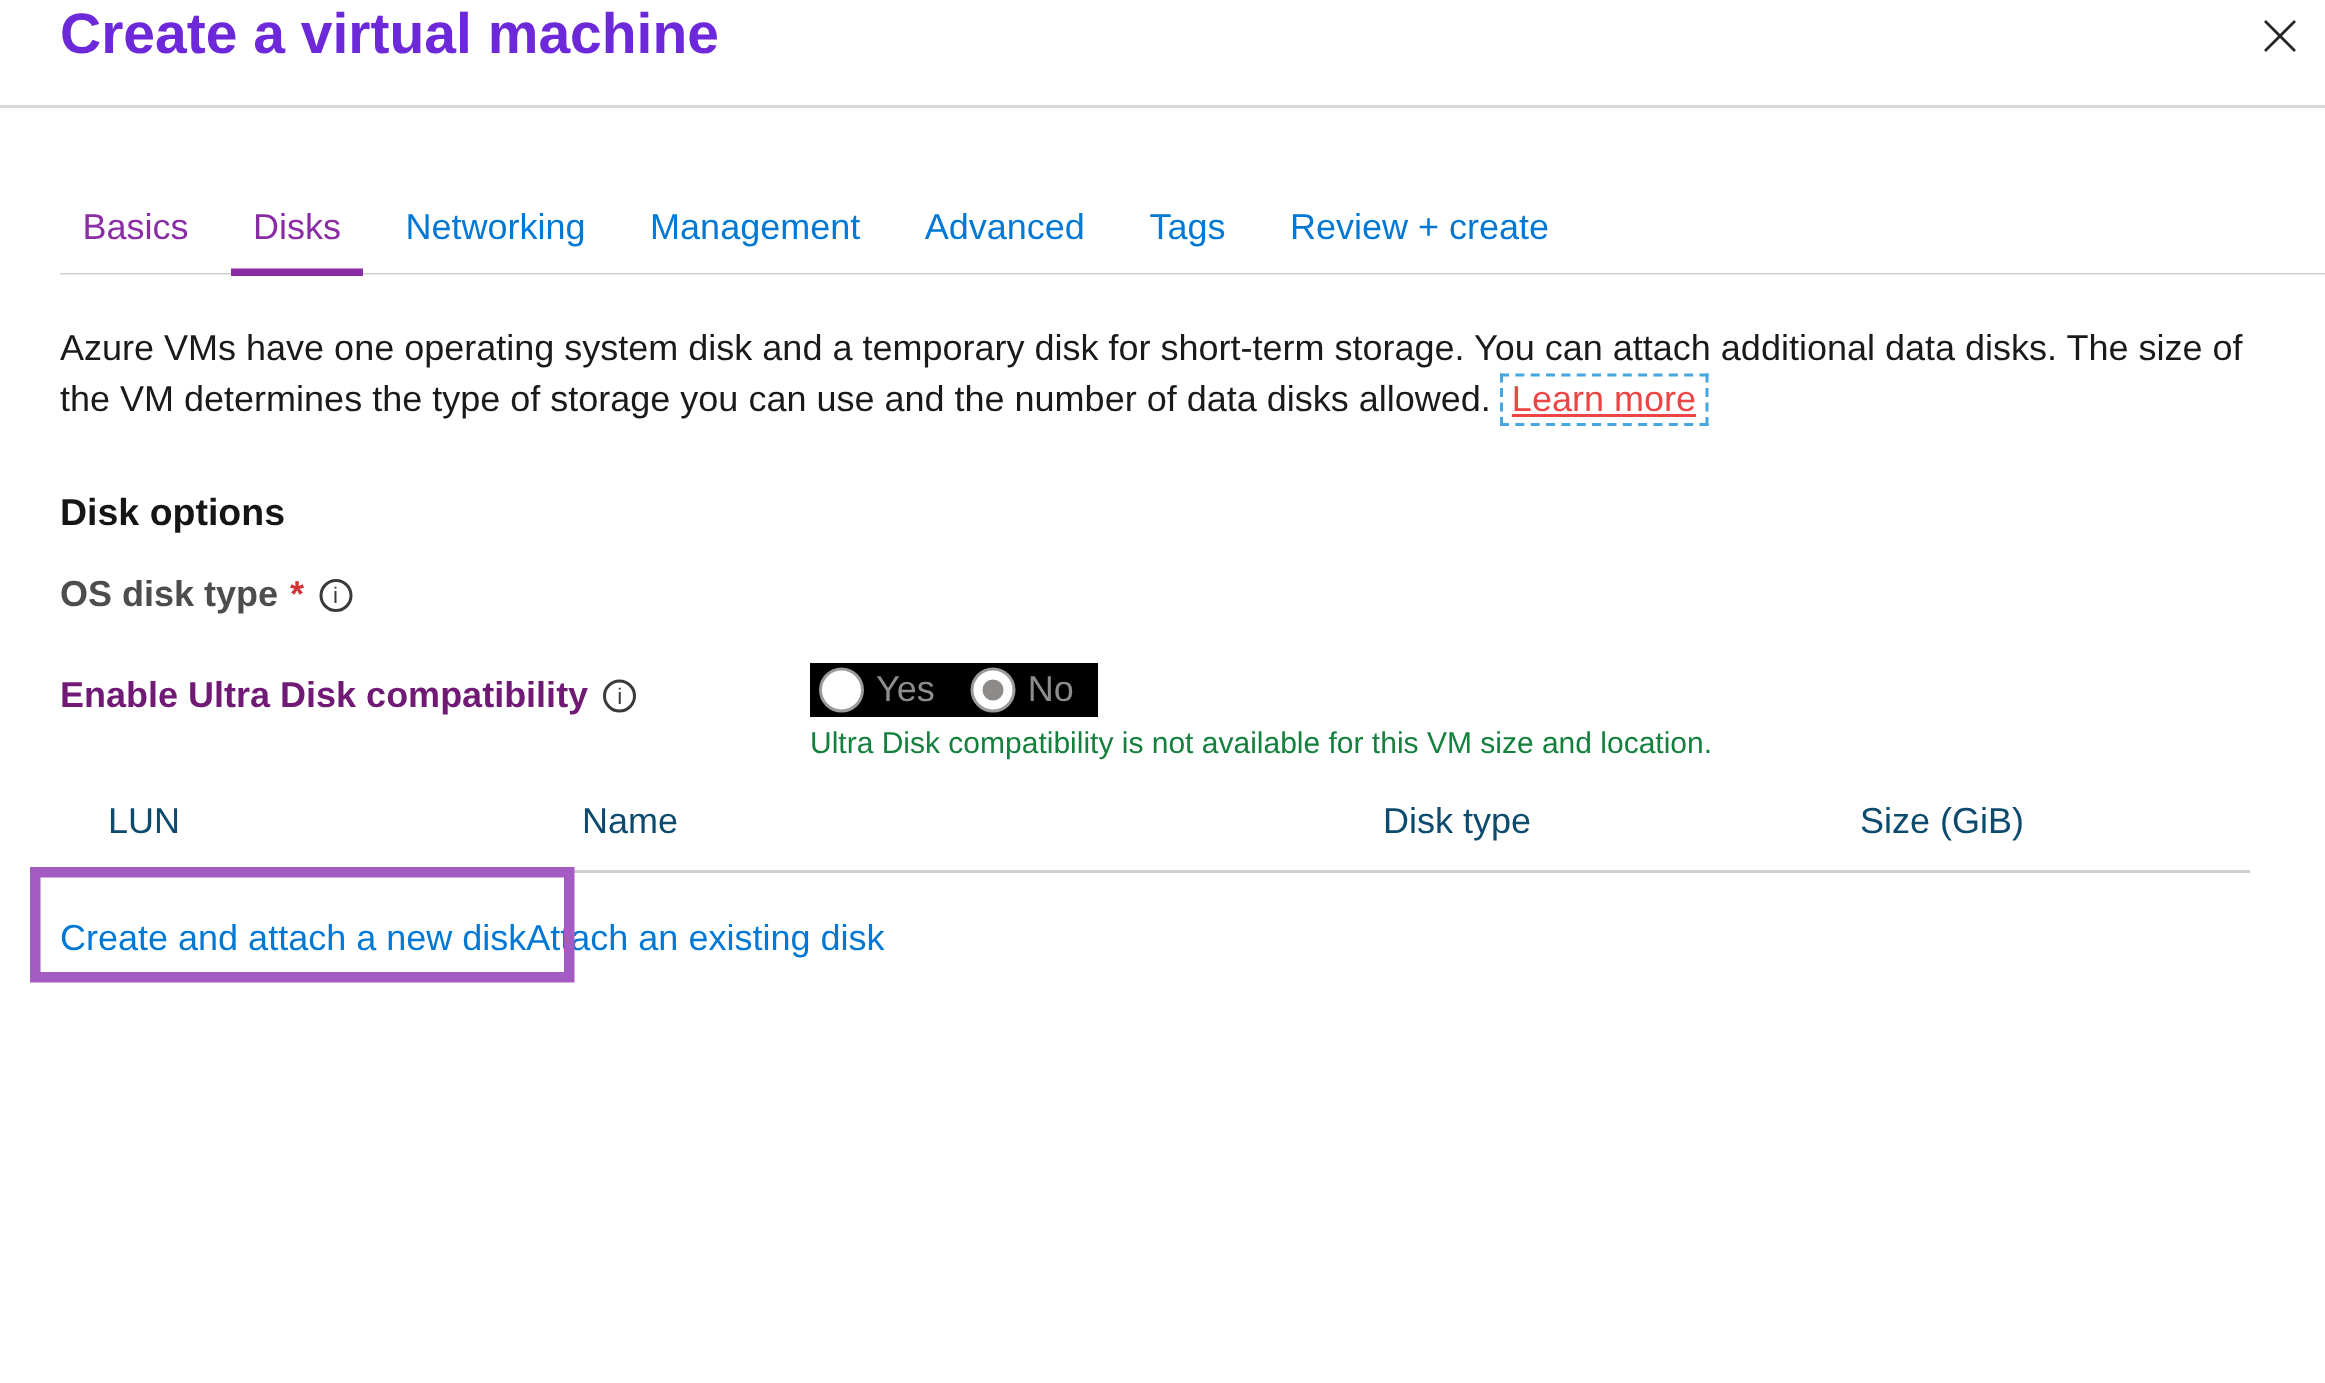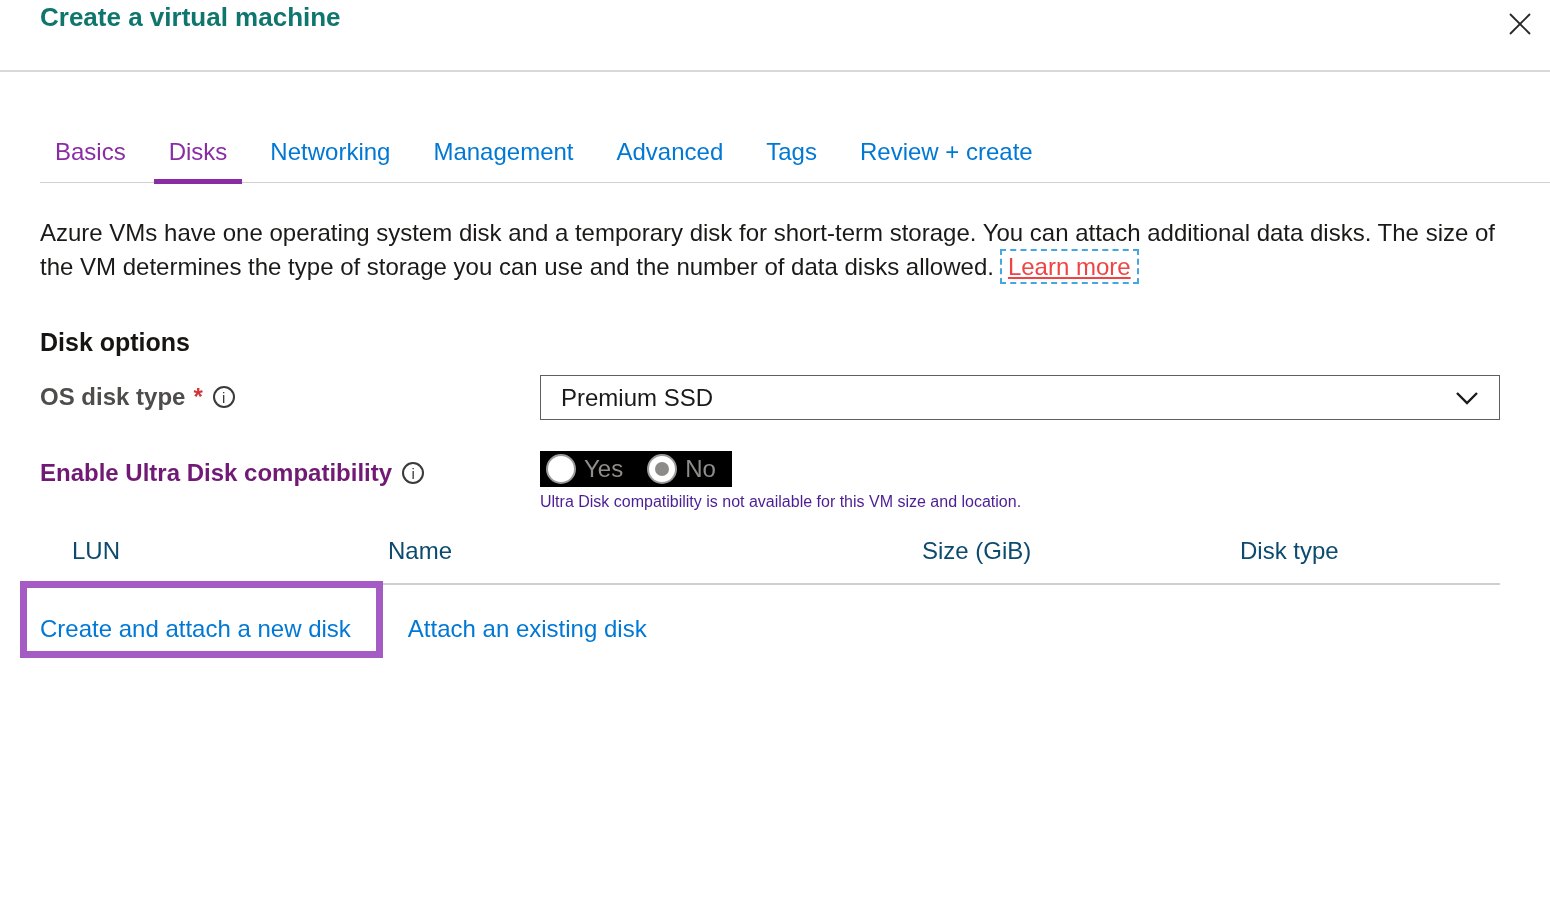--- a/index.html
+++ b/index.html
@@ -1,21 +1,21 @@
 <!DOCTYPE html>
 <html><head>
 <meta charset="utf-8">
 <style>
   * { margin: 0; padding: 0; box-sizing: border-box; }
   html, body { width: 1550px; height: 922px; background: #ffffff; overflow: hidden;
     font-family: "Liberation Sans", "DejaVu Sans", sans-serif; color: #1b1a19; }
 
   
   .dlg-header { position: relative; height: 72px; border-bottom: 2px solid #d8d8d8; }
-  .dlg-title { position: absolute; left: 40px; top: 2px; font-size: 26px; font-weight: 700; color: #0f766e; }
+  .dlg-title { position: absolute; left: 40px; top: 2px; font-size: 38px; font-weight: 700; color: #6d28d9; }
   .close-btn { position: absolute; right: 12px; top: 6px; width: 36px; height: 36px;
     background: transparent; border: none; cursor: pointer; display: flex; align-items: center; justify-content: center; }
 
   
   .tabs { display: flex; margin: 66px 0 0 40px; border-bottom: 1px solid #d2d0ce; position: relative; }
   .tab { position: relative; padding: 0 15px 16px 15px; margin-right: 13px;
     font-size: 24px; color: #0078d4; cursor: pointer; white-space: nowrap; }
   .tab.visited { color: #8a2da5; }
   .tab.active { color: #8a2da5; }
   .tab.active::after { content: ""; position: absolute; left: 0; right: 0; bottom: -2px;
@@ -52,35 +52,35 @@
     padding: 0 20px; font-size: 24px; cursor: pointer; }
 
   
   .radio-group { display: inline-flex; align-items: center; background: #000000;
     padding: 3px 16px 3px 6px; gap: 24px; }
   .radio-opt { display: inline-flex; align-items: center; gap: 8px; cursor: default; }
   .radio-circle { width: 30px; height: 30px; border-radius: 50%; background: #fff;
     border: 2px solid #9d9b99; display: inline-flex; align-items: center; justify-content: center; flex: none; }
   .radio-circle.checked::after { content: ""; width: 14px; height: 14px; border-radius: 50%; background: #8d8b89; }
   .radio-label { font-size: 24px; color: #8f8d8b; }
-  .helper-text { margin-top: 5px; font-size: 16px; color: #4c1d95; }
+  .helper-text { margin-top: 5px; font-size: 20px; color: #15803d; }
 
   
   .datadisks-desc { margin-top: 27px; font-size: 24px; line-height: 34px; width: 1460px; color: #1b1a19; }
 
   .table-header { display: grid; grid-template-columns: 348px 534px 318px 1fr;
     margin-top: 26px; margin-right: 50px; padding-bottom: 18px; border-bottom: 2px solid #d0cece;
     font-size: 24px; color: #0c4a6e; }
   .table-header .col:first-child { padding-left: 32px; }
 
   .actions-row { position: relative; height: 88px; display: flex; align-items: center; }
   .annotation-box { position: absolute; left: -20px; top: -4px; width: 363px; height: 77px;
     border: 7px solid #a45bc3; pointer-events: none; }
   .action-link { font-size: 24px; color: #0078d4; cursor: pointer; text-decoration: none; white-space: nowrap; }
-  .action-link.second { margin-left: 57px; }
+  .action-link.second { }
 
   svg { display: block; }
 </style>
 </head>
 <body>
 
 <div>
 
   <div class="dlg-header">
     <h1 class="dlg-title">Create a virtual machine</h1>
@@ -109,28 +109,20 @@
     <p class="intro"><span>Azure VMs have one operating system disk and a temporary disk for short-term storage. You can attach additional data disks. The size of the VM determines the type of storage you can use and the number of data disks allowed.</span><a class="learn-more">Learn more</a></p>
 
     <h2 class="section-heading h-diskopts">Disk options</h2>
 
     <div class="form-row row-osdisk">
       <div class="label-cell">
         <span class="field-label">OS disk type</span>
         <span class="req">*</span>
         <span class="info-icon">i</span>
       </div>
-      <div class="dropdown">
-        <span>Premium SSD</span>
-        <span>
-          <svg width="24" height="14" viewBox="0 0 24 14">
-            <polyline points="2,2 12,12 22,2" fill="none" stroke="#1b1a19" stroke-width="2.4"></polyline>
-          </svg>
-        </span>
-      </div>
     </div>
 
     <div class="form-row row-ultra">
       <div class="label-cell">
         <span class="field-label disabled">Enable Ultra Disk compatibility</span>
         <span class="info-icon disabled">i</span>
       </div>
       <div>
         <div class="radio-group">
           <span class="radio-opt">
@@ -143,22 +135,22 @@
           </span>
         </div>
         <div class="helper-text">Ultra Disk compatibility is not available for this VM size and location.</div>
       </div>
     </div>
 
 
     <div class="table-header">
       <div class="col">LUN</div>
       <div class="col">Name</div>
+      <div class="col">Disk type</div>
       <div class="col">Size (GiB)</div>
-      <div class="col">Disk type</div>
     </div>
 
     <div class="actions-row">
       <div class="annotation-box"></div>
       <a class="action-link">Create and attach a new disk</a>
       <a class="action-link second">Attach an existing disk</a>
     </div>
 
   </main>
 </div>

